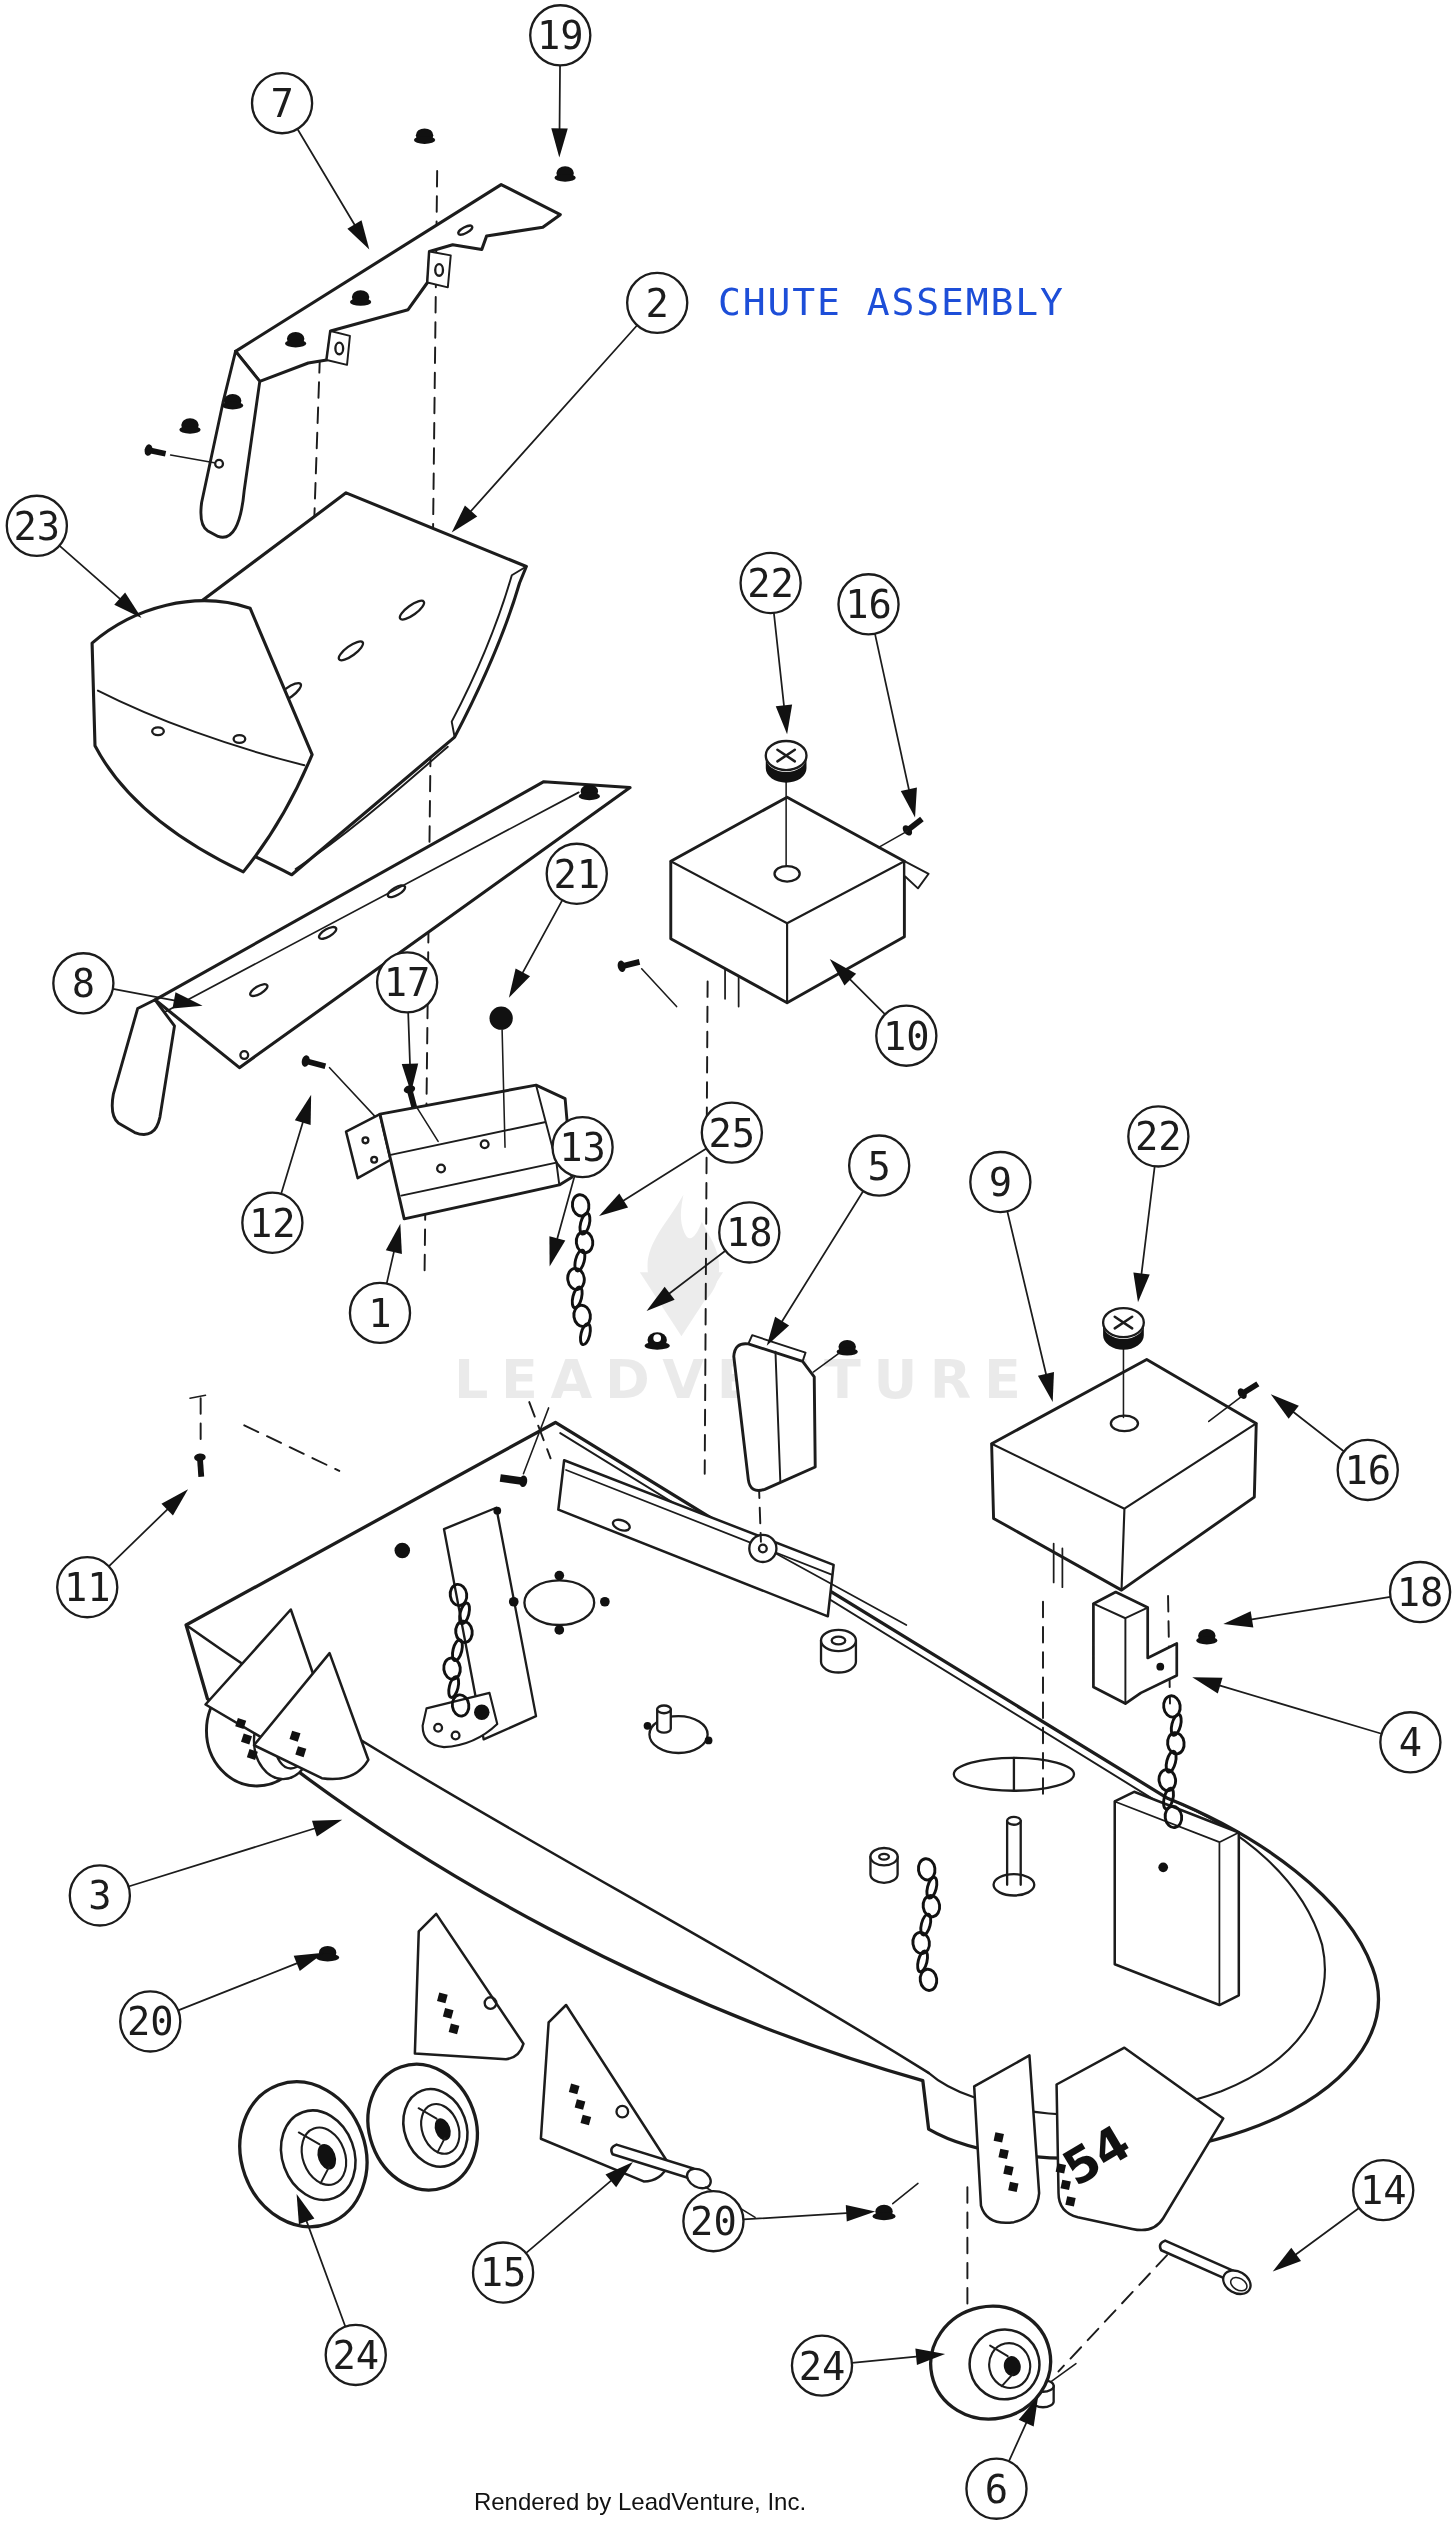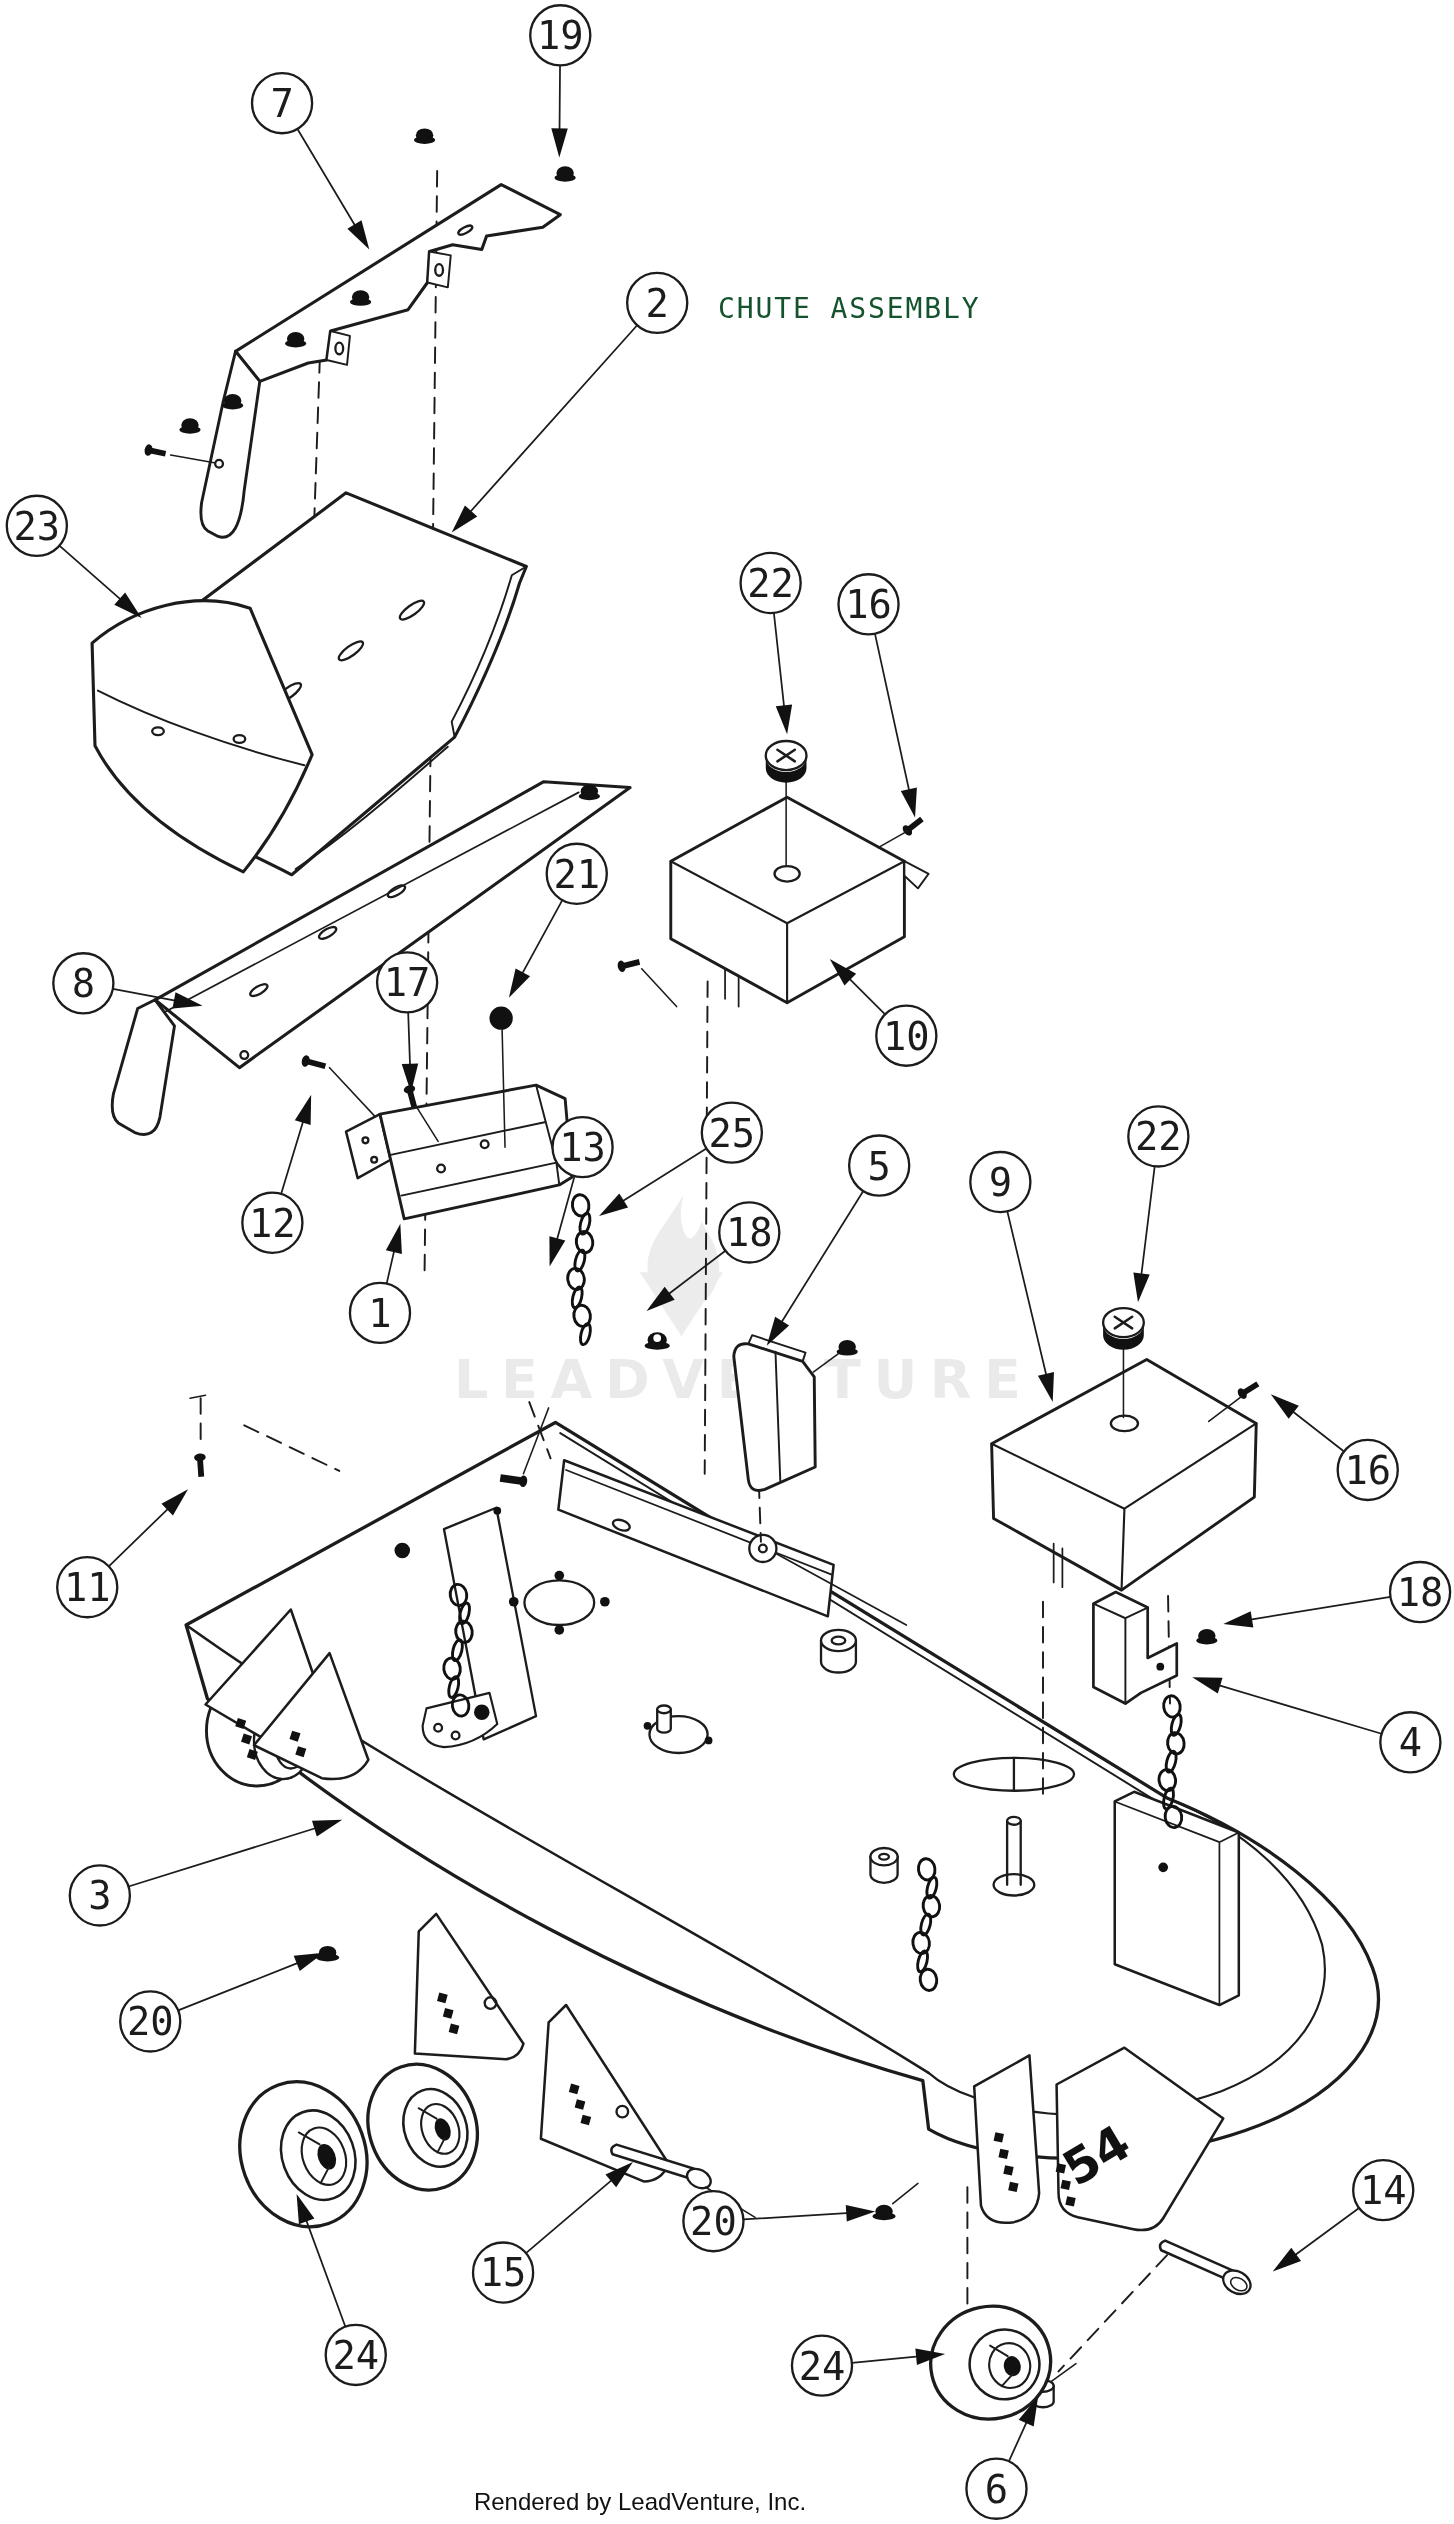--- a/index.html
+++ b/index.html
@@ -1,20 +1,20 @@
 <!DOCTYPE html>
 <html><head>
 <meta charset="utf-8">
 <style>
   html,body{margin:0;padding:0;background:#fff;}
   .stage{position:relative;width:1454px;height:2525px;background:#fff;overflow:hidden;
          font-family:"Liberation Sans",sans-serif;color:#1c1c1c;}
   svg{position:absolute;left:0;top:0;}
   .title{position:absolute;left:718px;top:280px;font-family:"DejaVu Sans Mono",monospace;
-         font-size:28px;letter-spacing:1.9px;font-weight:400;color:#14532d;white-space:nowrap;margin-top:12px;}
+         font-size:38px;letter-spacing:1.9px;font-weight:400;color:#1d4ed8;white-space:nowrap;}
   .watermark{position:absolute;left:454px;top:1348px;font-family:"DejaVu Sans",sans-serif;
          font-size:54px;font-weight:bold;letter-spacing:12.6px;color:#000;opacity:.08;white-space:nowrap;}
   .footer{position:absolute;left:0;top:2488px;width:1280px;text-align:center;
          font-family:"Liberation Sans",sans-serif;font-size:24px;color:#111;}
   .lineart path,.lineart ellipse,.lineart circle,.lineart line,.lineart polyline{vector-effect:none;}
 </style>
 </head>
 <body>
 
 <div class="stage">

